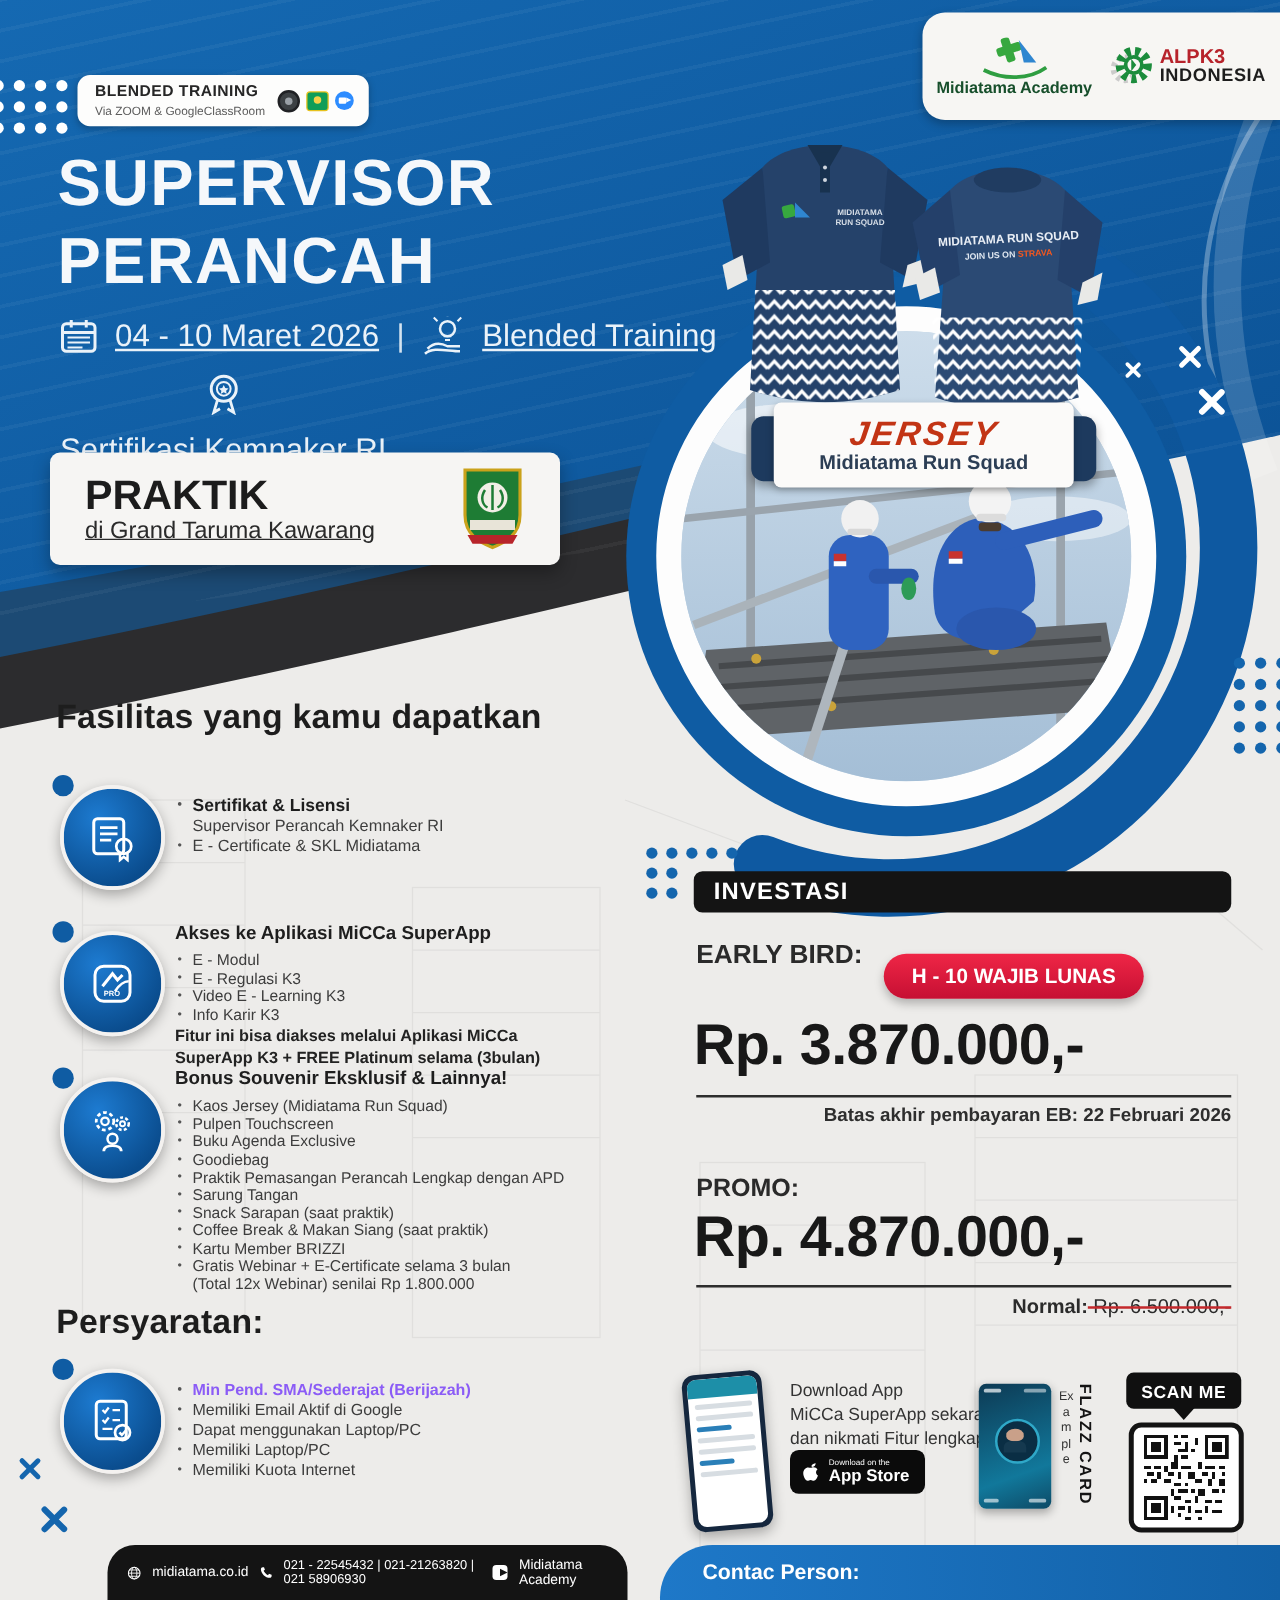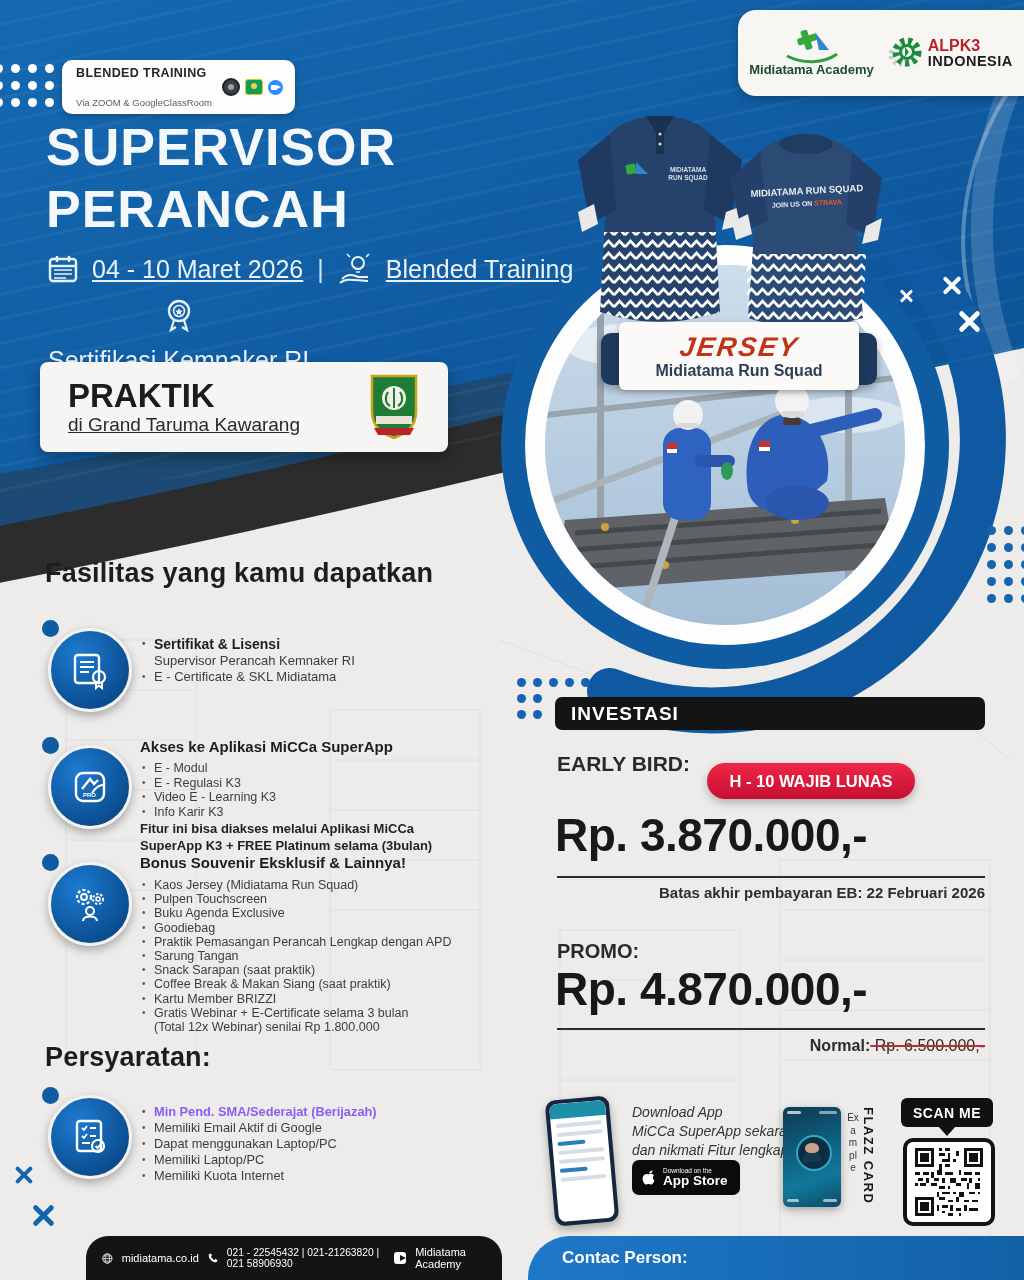--- a/index.html
+++ b/index.html
@@ -19,21 +19,21 @@
      box-shadow:0 3px 8px rgba(0,0,0,.25);display:flex;align-items:center;justify-content:center;gap:14px;}
   .mid-logo{display:flex;flex-direction:column;align-items:center;}
   .mid-logo .txt{font-size:13px;font-weight:700;color:#174f2b;margin-top:-2px;}
   .alpk-logo{display:flex;align-items:center;gap:6px;}
   .alpk-txt div:first-child{color:#b7232b;font-weight:800;font-size:16px;line-height:15px;}
   .alpk-txt div:last-child{color:#1d1d1d;font-weight:800;font-size:14.5px;letter-spacing:.5px;}
   
   .blend-pill{left:62px;top:60px;background:#fdfdfc;border-radius:10px;padding:6px 12px 6px 14px;
      display:flex;align-items:center;gap:10px;box-shadow:0 2px 6px rgba(0,0,0,.25);}
   .blend-pill .t1{font-size:12.5px;font-weight:800;color:#262626;letter-spacing:.4px;}
-  .blend-pill .t2{font-size:9.5px;color:#5c5c5c;margin-top:17px;}
+  .blend-pill .t2{font-size:9.5px;color:#5c5c5c;margin-top:4px;}
   .appicons{display:flex;align-items:center;gap:5px;}
   .ico-meet{width:14px;height:14px;border-radius:50%;background:#3c4043;border:2px solid #202124;position:relative;}
   .ico-meet::after{content:"";position:absolute;left:4px;top:4px;width:6px;height:6px;border-radius:50%;background:#9aa0a6;}
   .ico-class{width:16px;height:14px;border-radius:3px;background:#0f9d58;border:1px solid #e7c21e;position:relative;}
   .ico-class::after{content:"";position:absolute;left:5px;top:3px;width:6px;height:6px;border-radius:50%;background:#f7d046;}
   .ico-zoom{width:15px;height:15px;border-radius:50%;background:#2d8cff;position:relative;}
   .ico-zoom::after{content:"";position:absolute;left:3px;top:5px;width:6px;height:5px;background:#fff;border-radius:1px;}
   .ico-zoom::before{content:"";position:absolute;left:9px;top:5px;border-left:4px solid #fff;border-top:2.5px solid transparent;border-bottom:2.5px solid transparent;}
   
   .praktik{left:40px;top:362px;width:408px;height:90px;background:#f6f5f3;border-radius:8px;
@@ -72,21 +72,21 @@
   .eb-label{font-size:21px;font-weight:600;color:#2a2a2a;}
   .eb-badge{left:707px;top:763px;width:208px;height:36px;border-radius:18px;background:linear-gradient(180deg,#ef2646,#c60f33);
      color:#fff;font-weight:700;font-size:16.5px;display:flex;align-items:center;justify-content:center;box-shadow:0 4px 8px rgba(0,0,0,.25);}
   .price{font-size:46px;font-weight:800;color:#181818;letter-spacing:-.5px;}
   .hr{height:2px;background:#2d2d2d;}
   .deadline{font-size:15px;font-weight:700;color:#2e2e2e;}
   .promo-label{font-size:20px;font-weight:600;color:#2a2a2a;}
   .normal-line{font-size:16px;color:#2b2b2b;}
   .strike{text-decoration:line-through;text-decoration-color:#c4292c;text-decoration-thickness:2px;}
   
-  .dl-text{font-size:14px;color:#333;line-height:19px;font-style:italic;}
+  .dl-text{font-size:14px;color:#333;line-height:19px;}
   .store-badge{left:632px;top:1160px;width:108px;height:35px;background:#0b0b0b;border-radius:7px;
      display:flex;align-items:center;gap:6px;padding-left:9px;box-sizing:border-box;color:#fff;}
   .store-badge .s1{font-size:6.5px;line-height:7px;}
   .store-badge .s2{font-size:13.5px;font-weight:700;line-height:14px;}
   .phone-mock{left:550px;top:1098px;width:64px;height:126px;background:#15273e;border-radius:10px;transform:rotate(-5deg);
      box-shadow:0 4px 10px rgba(0,0,0,.3);padding:4px;box-sizing:border-box;}
   .phone-scr{width:100%;height:100%;background:#fff;border-radius:7px;overflow:hidden;}
   .phone-top{height:15px;background:#1d8fa8;}
   .ph-line{height:4px;background:#d7dde2;border-radius:2px;margin:5px 5px 0 5px;}
   .ph-line.b{background:#2a7fb8;}

